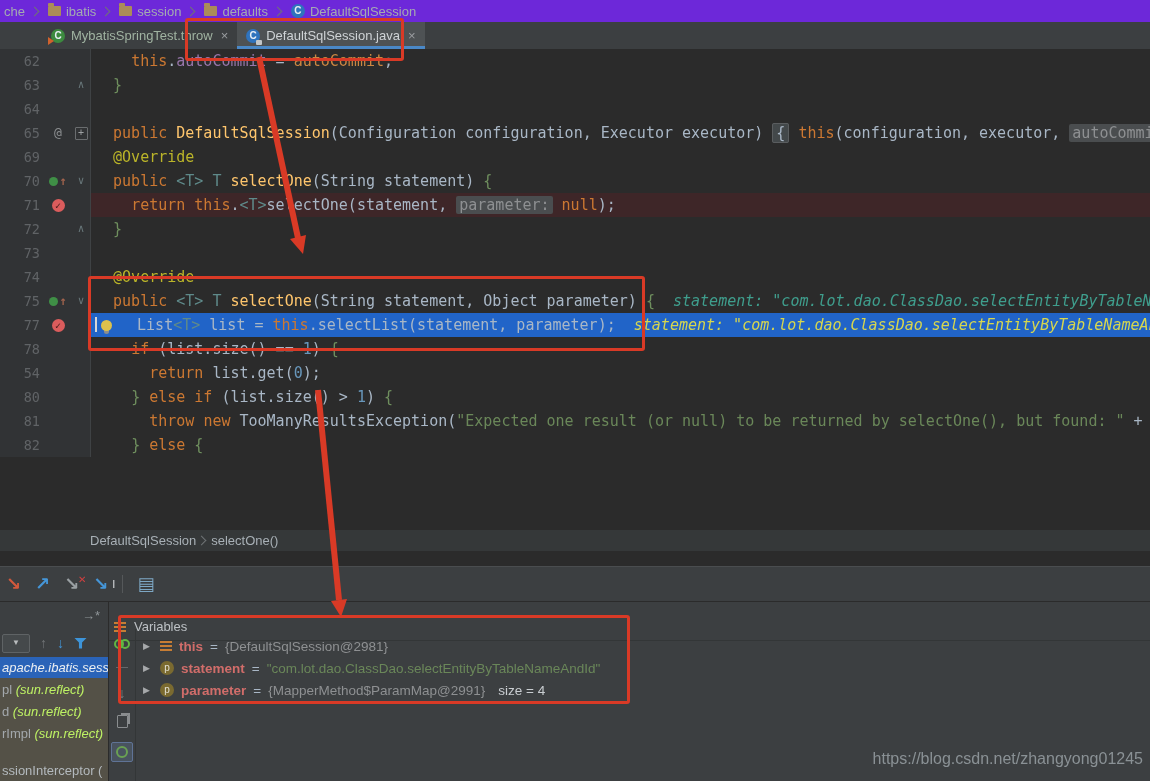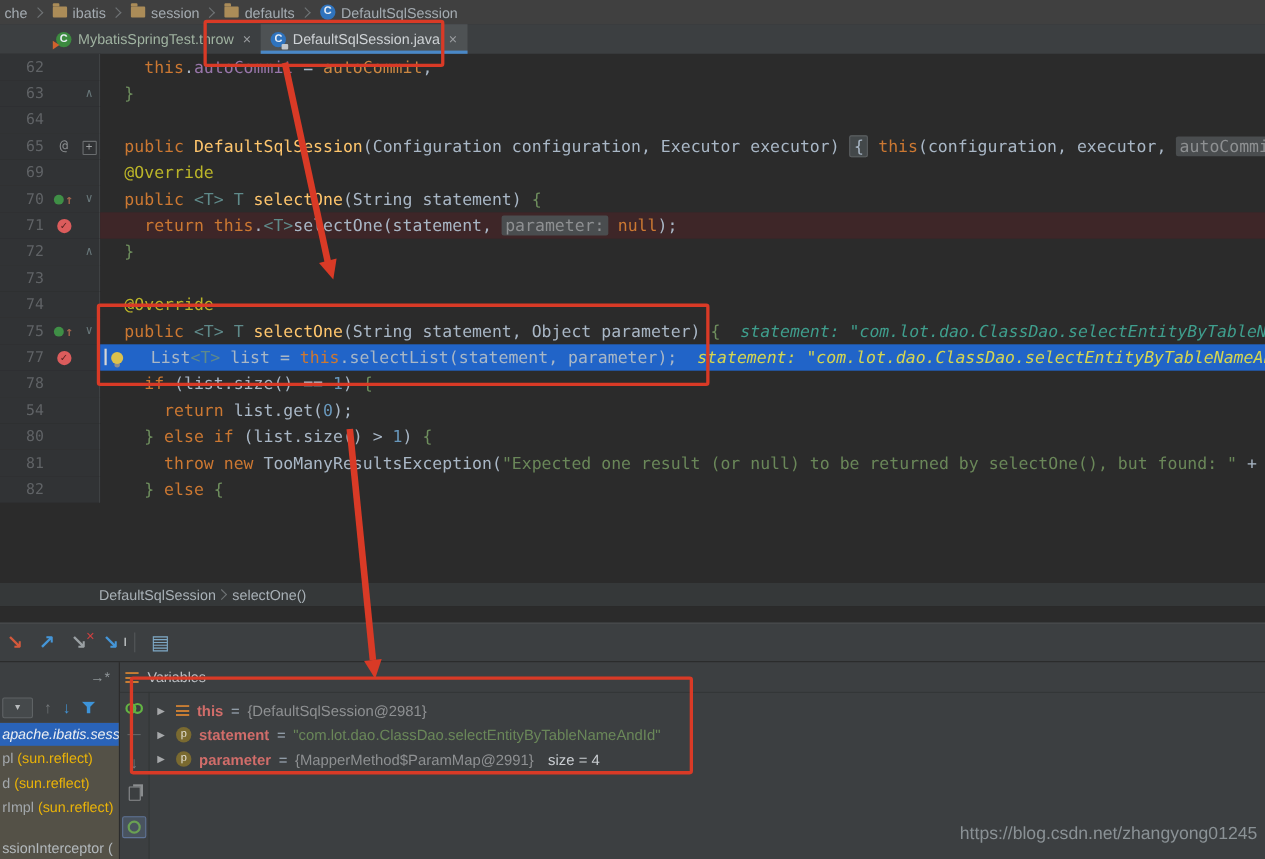--- a/index.html
+++ b/index.html
@@ -1,20 +1,20 @@
 <!DOCTYPE html>
 <html><head>
 <meta charset="utf-8">
 <style>
   html,body{margin:0;padding:0;background:#2b2b2b;width:1150px;height:781px;overflow:hidden;
     font-family:"Liberation Sans","DejaVu Sans",sans-serif;}
   #stage{position:relative;width:1150px;height:781px;overflow:hidden;}
 
   
-  .crumbbar{position:absolute;left:0;top:0;width:1150px;height:22px;background:#404040;
+  .crumbbar{position:absolute;left:0;top:0;width:1150px;height:22px;background:#6d28d9;
     display:flex;align-items:center;font-size:13px;color:#a4abb1;border-bottom:1px solid #323232;}
   .crumb{display:flex;align-items:center;gap:5px;padding:0 4px;cursor:default;}
   .crumb-sep{width:6px;height:6px;border-top:1px solid #6f7375;border-right:1px solid #6f7375;
     transform:rotate(45deg);margin:0 6px 0 2px;flex:0 0 auto;}
   .folder{width:13px;height:10px;background:#ab8c58;border-radius:1px;position:relative;}
   .folder::before{content:"";position:absolute;left:0;top:-3px;width:6px;height:3px;background:#ab8c58;border-radius:1px 1px 0 0;}
   .cball{width:14px;height:14px;border-radius:50%;background:#2f73bd;color:#e8eef5;font-size:10px;
     line-height:14px;text-align:center;font-weight:bold;position:relative;flex:0 0 auto;}
   .cball.green{background:#3c8a3f;}
   .cball .lock{position:absolute;right:-2px;bottom:-2px;width:6px;height:5px;background:#c2c6c9;border-radius:1px;}
@@ -83,26 +83,26 @@
   .frames-tb{height:28px;display:flex;align-items:center;gap:10px;padding-left:2px;}
   .combo{width:26px;height:17px;background:#45494b;border:1px solid #5f6365;border-radius:2px;
     color:#b9bcbe;font-size:8px;text-align:center;line-height:16px;cursor:pointer;}
   .arrow-up{color:#727678;font-size:14px;font-weight:bold;}
   .arrow-dn{color:#4193d6;font-size:14px;font-weight:bold;}
   .funnel{width:13px;height:11px;background:#3d94d9;
     clip-path:polygon(0 0,100% 0,62% 46%,62% 100%,38% 100%,38% 46%);}
   .frames-list{position:relative;height:125px;background:#545147;font-size:13px;color:#a3a8ac;overflow:hidden;}
   .frow{height:21px;line-height:21px;white-space:nowrap;padding-left:2px;cursor:pointer;margin-bottom:1px;}
   .frow.sel{background:#2a63b8;color:#eceff2;font-style:italic;}
-  .frow .sfx{color:#eab308;}
+  .frow .sfx{font-style:italic;color:#bef264;}
   .frow.bottom{position:absolute;bottom:0;left:0;right:0;color:#b3b9bd;}
 
   .dright{position:absolute;left:109px;top:0;width:1041px;height:180px;}
   .vhead{height:27px;display:flex;align-items:center;gap:8px;padding-left:5px;
-    border-bottom:1px solid #333637;color:#bdc1c5;font-size:13px;}
+    border-bottom:1px solid #333637;color:#bdc1c5;font-size:13px;margin-top:11px;}
   .barsicon{width:12px;height:10px;background:repeating-linear-gradient(to bottom,#c77d34 0 2px,transparent 2px 4px);}
   .strip{position:absolute;left:0;top:27px;width:27px;height:153px;border-right:1px solid #333637;
     display:flex;flex-direction:column;align-items:center;gap:14px;padding-top:8px;box-sizing:border-box;}
   .watch{width:16px;height:12px;position:relative;}
   .watch::before,.watch::after{content:"";position:absolute;bottom:0;width:6px;height:6px;
     border:2px solid #62b543;border-radius:50%;}
   .watch::before{left:0;} .watch::after{right:0;}
   .dashico{color:#6b6f71;font-size:12px;line-height:8px;}
   .dnico{color:#7c8082;font-size:14px;font-weight:bold;}
   .copyico{width:9px;height:11px;border:1px solid #8a8d8f;border-radius:1px;box-shadow:3px -3px 0 -1px #8a8d8f;}

